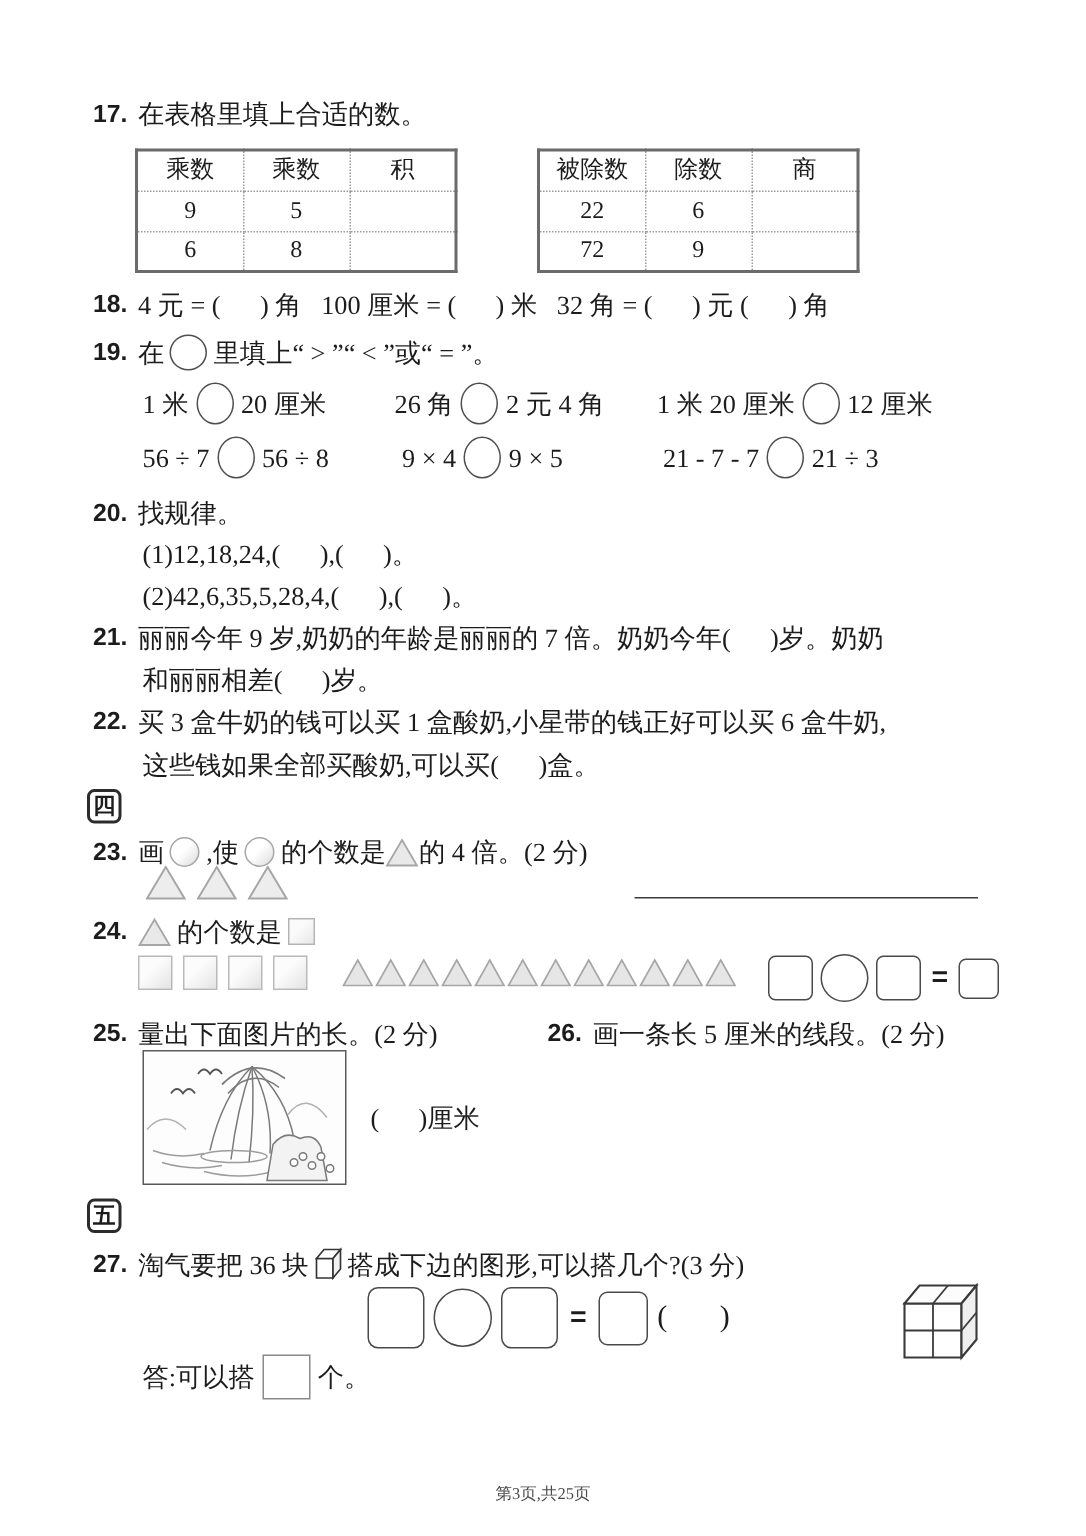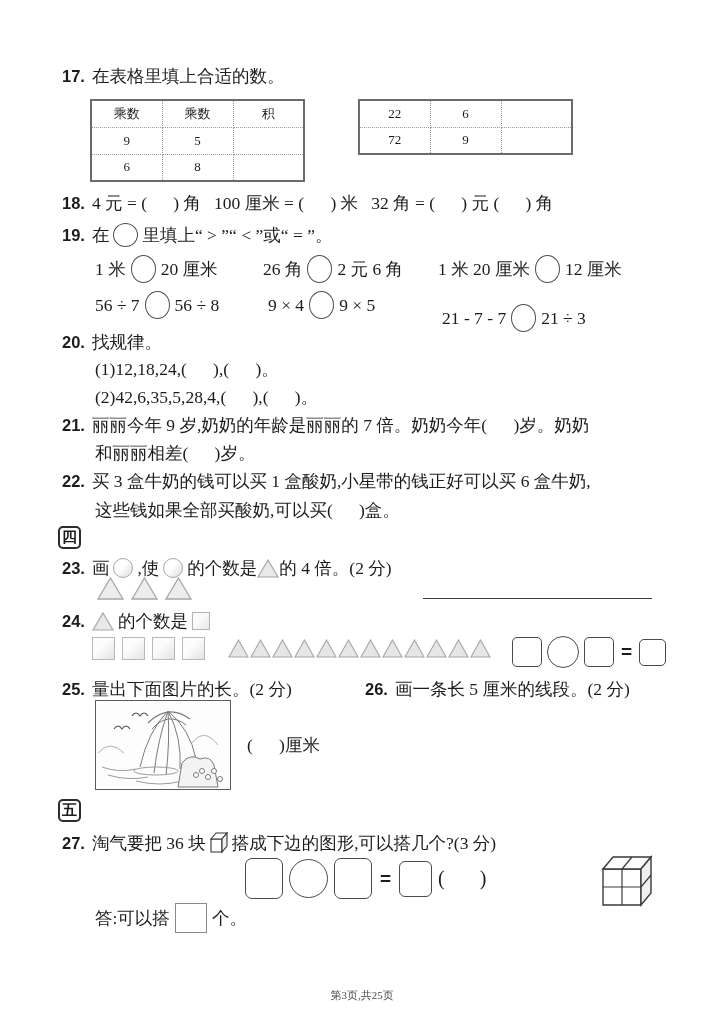--- a/index.html
+++ b/index.html
@@ -23,21 +23,21 @@
     font-weight:700; font-size:15px; margin-right:9px; flex:0 0 auto;
   }
   .sec-title {
     font-family:"Liberation Sans","DejaVu Sans",sans-serif;
     font-weight:700; font-size:18px; white-space:pre;
   }
   table.wtable { border-collapse:collapse; border:2px solid #6b6b6b; background:#fff; }
   table.wtable th, table.wtable td {
     border:1px dotted #9a9a9a; width:71px; height:27px;
     text-align:center; vertical-align:middle;
-    font-weight:400; font-size:13px; padding:0;
+    font-weight:400; font-size:16px; padding:0;
   }
   .circ-blank {
     display:inline-block; width:25px; height:28px;
     border:1.2px solid #4f4f4f; border-radius:50%;
     margin:0 5px; flex:0 0 auto; background:#fff;
   }
   .circ-head {
     display:inline-block; width:25px; height:24px;
     border:1.2px solid #4f4f4f; border-radius:50%;
     margin:0 4px; flex:0 0 auto; background:#fff;
@@ -89,20 +89,25 @@
   <tr>
     <td>6</td>
     <td>8</td>
     <td></td>
   </tr>
 </tbody>
   </table>
 
 <table class="wtable abs" style="top:99px;left:358px">
   <tbody>
+      <tr>
+    <th>被除数</th>
+    <th>除数</th>
+    <th>商</th>
+  </tr>
   <tr>
     <td>22</td>
     <td>6</td>
     <td></td>
   </tr>
   <tr>
     <td>72</td>
     <td>9</td>
     <td></td>
   </tr>
@@ -122,38 +127,38 @@
 </div>
 
 <div class="abs row" style="top:255px;left:95px">
   <span class="pre">1 米</span>
   <span class="circ-blank"></span>
   <span class="pre">20 厘米</span>
 </div>
 <div class="abs row" style="top:255px;left:263px">
   <span class="pre">26 角</span>
   <span class="circ-blank"></span>
-  <span class="pre">2 元 6 角</span>
+  <span class="pre">2 元 4 角</span>
 </div>
 <div class="abs row" style="top:255px;left:438px">
   <span class="pre">1 米 20 厘米</span>
   <span class="circ-blank"></span>
   <span class="pre">12 厘米</span>
 </div>
 <div class="abs row" style="top:291px;left:95px">
   <span class="pre">56 ÷ 7</span>
   <span class="circ-blank"></span>
   <span class="pre">56 ÷ 8</span>
 </div>
 <div class="abs row" style="top:291px;left:268px">
   <span class="pre">9 × 4</span>
   <span class="circ-blank"></span>
   <span class="pre">9 × 5</span>
 </div>
-<div class="abs row" style="top:304px;left:442px">
+<div class="abs row" style="top:291px;left:442px">
   <span class="pre">21 - 7 - 7</span>
   <span class="circ-blank"></span>
   <span class="pre">21 ÷ 3</span>
 </div>
 
 <div class="abs row" style="top:330px;left:62px">
   <span class="qnum">20.</span>
   <span class="pre">找规律。</span>
 </div>
 <div class="abs pre" style="top:357px;left:95px">(1)12,18,24,(      ),(      )。</div>

